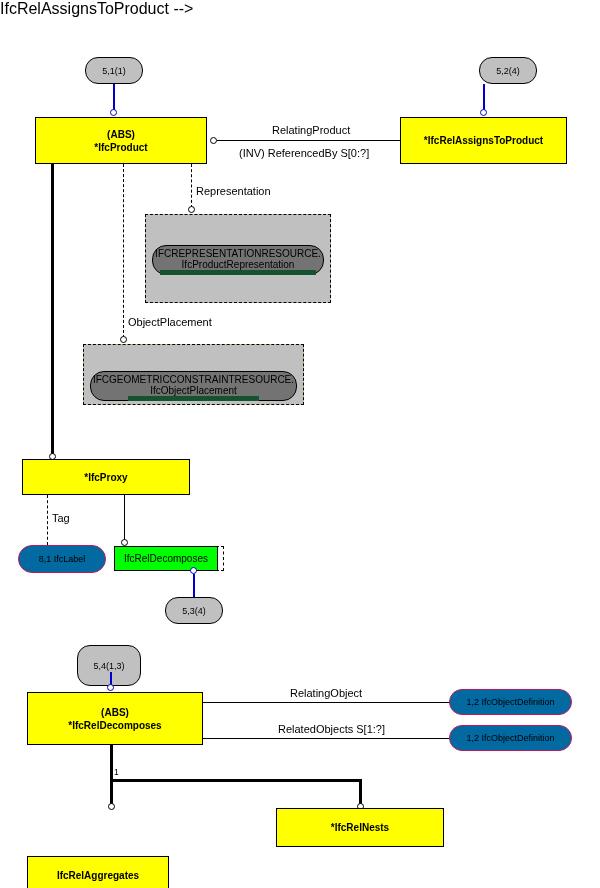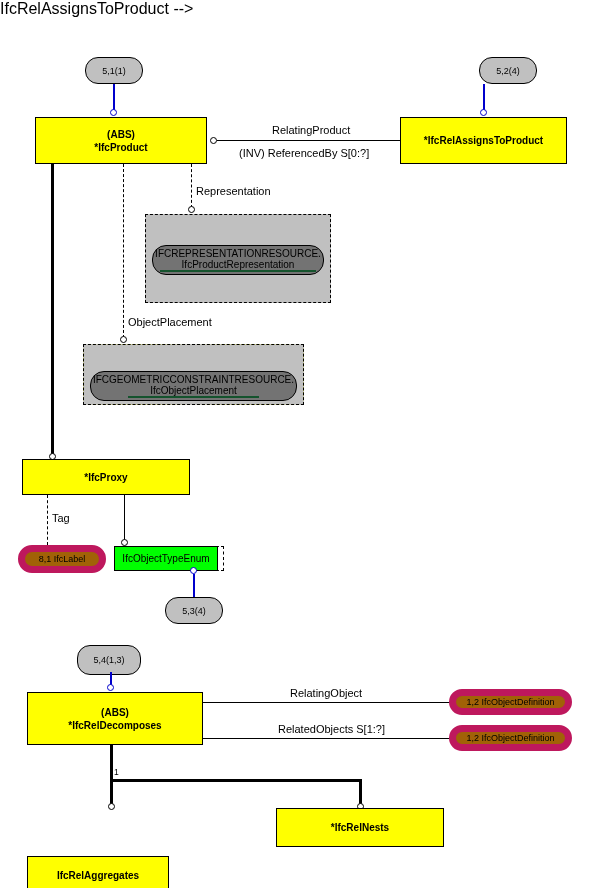--- a/index.html
+++ b/index.html
@@ -44,22 +44,22 @@
     box-sizing: border-box;
     display: flex;
     align-items: center;
     justify-content: center;
     font-size: 9px;
     color: #000000;
     white-space: nowrap;
   }
   .typeref {
     position: absolute;
-    background: #a16207;
-    border: 7px solid #be185d;
+    background: #0369a1;
+    border: 1px solid #be185d;
     border-radius: 14px;
     box-sizing: border-box;
     display: flex;
     align-items: center;
     justify-content: center;
     font-size: 9px;
     color: #000000;
     white-space: nowrap;
   }
   .schemabox {
@@ -84,21 +84,21 @@
     text-align: center;
     font-size: 10px;
     color: #000000;
     padding: 2px 0 1px 0;
     line-height: 11px;
     white-space: nowrap;
     overflow: visible;
   }
   .schema-inner .ln2 {
     display: inline-block;
-    border-bottom: 2px solid #14532d;
+    border-bottom: 5px solid #14532d;
     padding: 0 22px;
     text-align: center;
   }
   .enumbox {
     position: absolute;
     background: #00ff00;
     border: 1px solid #000000;
     box-sizing: border-box;
     display: flex;
     align-items: center;
@@ -231,32 +231,32 @@
   </div>
 
   
   <div class="ln v" style="left:124px; top:495px; height:46px;"></div>
   <div class="lbl" style="left:124px; top:519px;margin-top:28px;">ProxyType</div>
   <div class="circ" style="left:121px; top:539px;"></div>
 
   
   <div class="enumshadow" style="left:114px; top:546px; width:110px; height:25px;"></div>
   <div class="enumbox" style="left:114px; top:546px; width:104px; height:25px;">
-    <span>IfcObjectTypeEnum</span>
+    <span>IfcRelDecomposes</span>
   </div>
 
   
   <div class="circ blue" style="left:190px; top:567px;"></div>
   <div class="ln blue v" style="left:193px; top:574px; height:24px;"></div>
   <div class="pageref" style="left:165px; top:597px; width:58px; height:27px;">
     <span>5,3(4)</span>
   </div>
 
   
-  <div class="pageref" style="left:77px; top:645px; width:64px; height:30px;">
+  <div class="pageref" style="left:77px; top:645px; width:64px; height:41px;">
     <span>5,4(1,3)</span>
   </div>
   <div class="ln blue v" style="left:110px; top:672px; height:14px;"></div>
   <div class="circ blue" style="left:107px; top:684px;"></div>
 
   
   <div class="ent" style="left:27px; top:692px; width:176px; height:53px;">
     <span class="abs">(ABS)</span>
     <span class="abs">*IfcRelDecomposes</span>
   </div>

